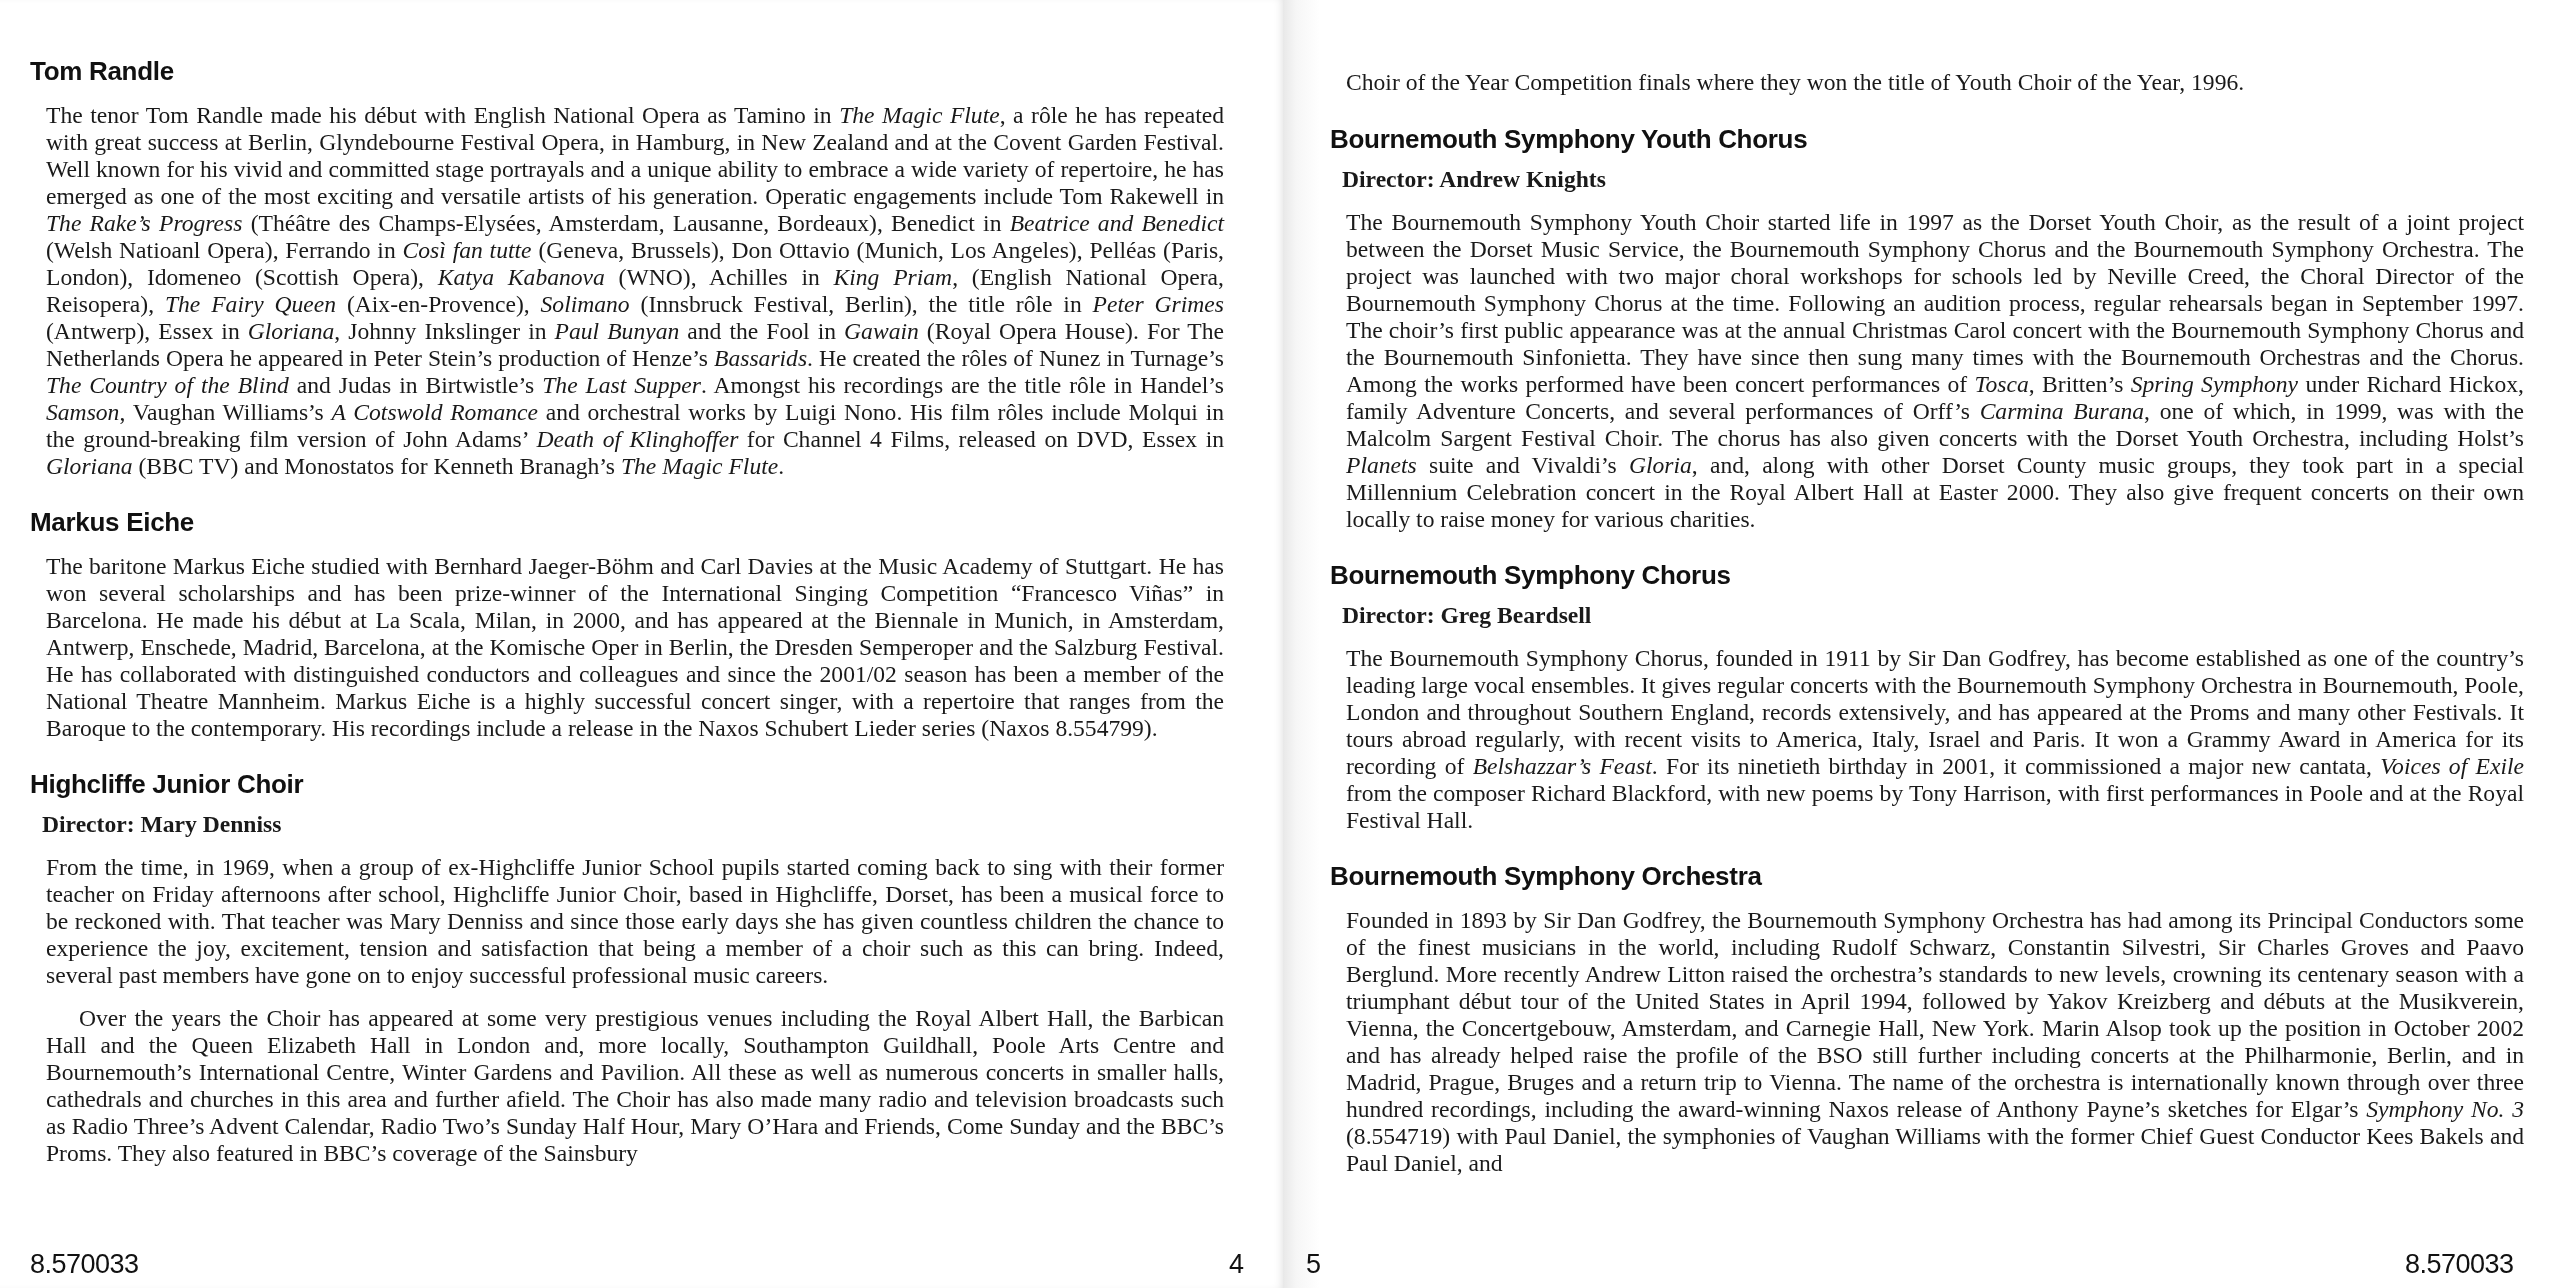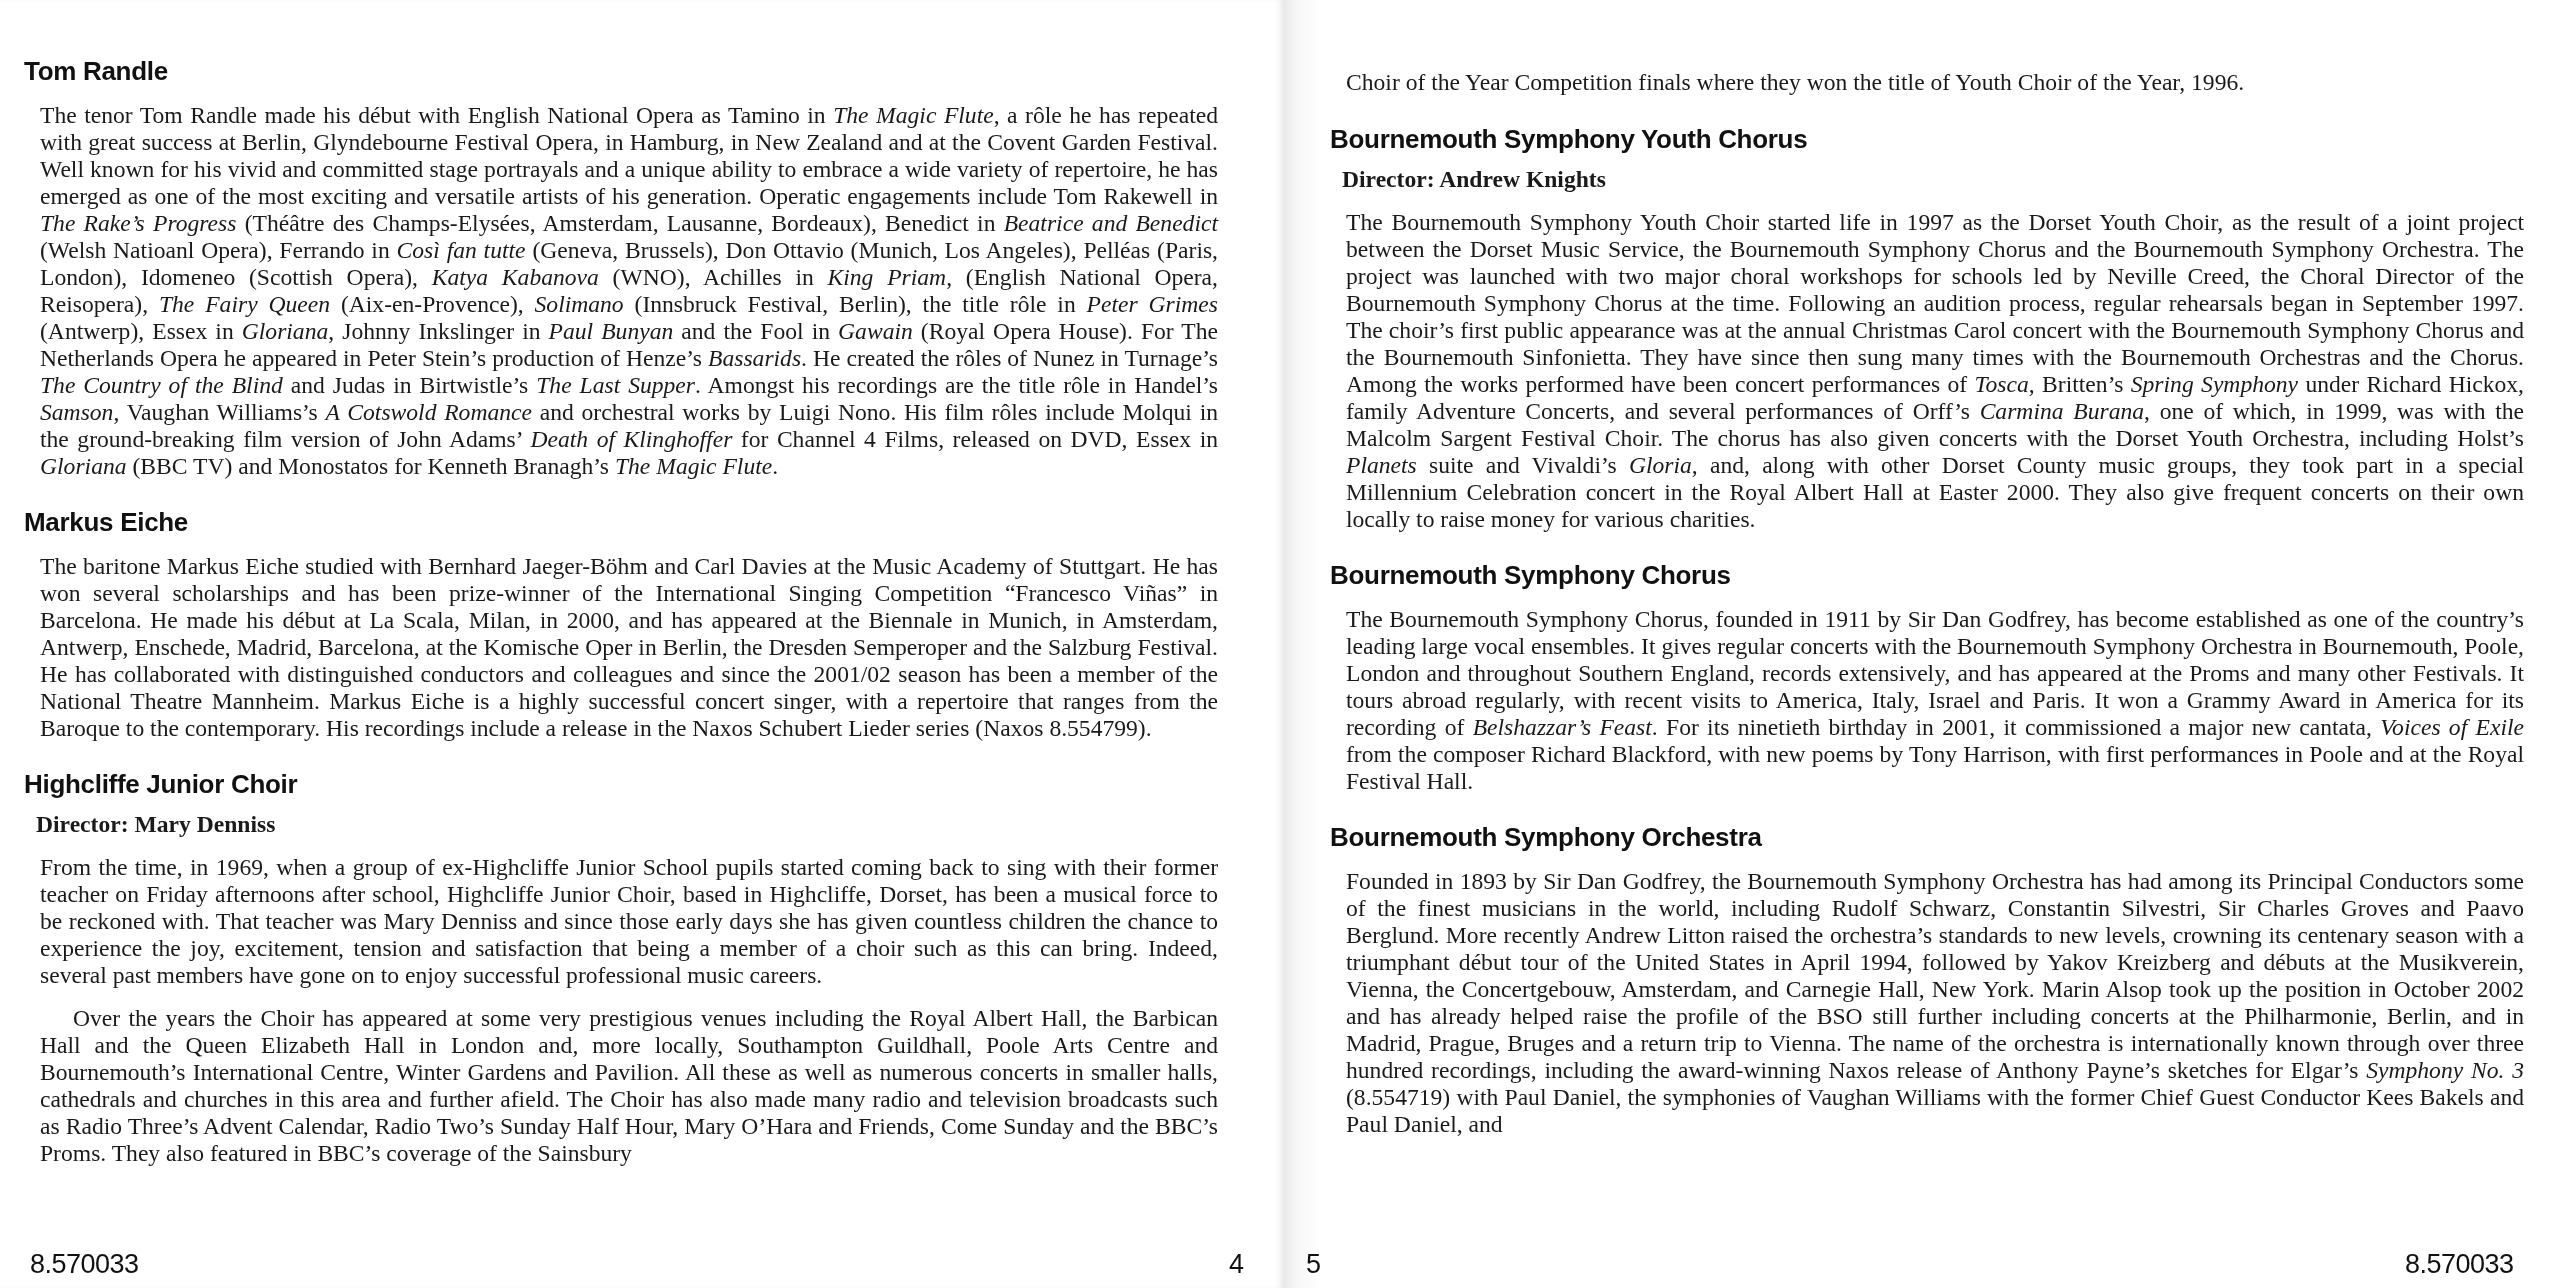--- a/index.html
+++ b/index.html
@@ -2,21 +2,21 @@
 <html style="font-size:14.7px"><head>
 <meta charset="utf-8">
 <style>
   html, body { margin:0; padding:0; }
   body { width:2576px; height:1288px; background:#f2f2f2; position:relative; overflow:hidden; }
   .page { position:absolute; top:0; height:1288px; background:#ffffff; box-sizing:border-box; }
   .page-left { left:0; width:1283px; box-shadow: inset -5.5px 0 9.2px -5.5px rgba(0,0,0,0.15); }
   .page-right { left:1283px; width:1293px; background:linear-gradient(to right,#e8e8e8 0px,#f6f6f6 13px,#ffffff 37px,#ffffff 100%); }
   .topedge { position:absolute; left:0; top:0; width:2576px; height:3.7px; background:#d8d8d8; }
   .col { position:absolute; top:57px; font-family:"Liberation Serif", serif; font-size:23.6px; line-height:27px; color:#1a1a1a; text-align:justify; }
-  .page-left .col { left:24px; width:1210px; }
+  .page-left .col { left:30px; width:1210px; }
   .page-right .col { left:47px; width:1210px; top:53px; }
   h2 { font-family:"Liberation Sans", sans-serif; font-weight:bold; font-size:26px; line-height:29px; margin:0; color:#111; letter-spacing:-0.3px; }
   .director { font-weight:bold; margin:12px; }
   p { margin:16px; }
   p.indent { text-indent:33px; }
   .section { margin-bottom:28px; }
   i { font-style:italic; }
   .footer { position:absolute; top:1249px; font-family:"Liberation Sans", sans-serif; font-weight:normal; font-size:27px; color:#111; letter-spacing:-0.5px; }
 </style>
 </head>
@@ -50,20 +50,21 @@
     <div class="section" style="margin-bottom:29px">
       <p>Choir of the Year Competition finals where they won the title of Youth Choir of the Year, 1996.</p>
     </div>
     <div class="section">
       <h2>Bournemouth Symphony Youth Chorus</h2>
       <p class="director">Director: Andrew Knights</p>
       <p>The Bournemouth Symphony Youth Choir started life in 1997 as the Dorset Youth Choir, as the result of a joint project between the Dorset Music Service, the Bournemouth Symphony Chorus and the Bournemouth Symphony Orchestra. The project was launched with two major choral workshops for schools led by Neville Creed, the Choral Director of the Bournemouth Symphony Chorus at the time. Following an audition process, regular rehearsals began in September 1997. The choir’s first public appearance was at the annual Christmas Carol concert with the Bournemouth Symphony Chorus and the Bournemouth Sinfonietta. They have since then sung many times with the Bournemouth Orchestras and the Chorus. Among the works performed have been concert performances of <i>Tosca</i>, Britten’s <i>Spring Symphony</i> under Richard Hickox, family Adventure Concerts, and several performances of Orff’s <i>Carmina Burana</i>, one of which, in 1999, was with the Malcolm Sargent Festival Choir. The chorus has also given concerts with the Dorset Youth Orchestra, including Holst’s <i>Planets</i> suite and Vivaldi’s <i>Gloria</i>, and, along with other Dorset County music groups, they took part in a special Millennium Celebration concert in the Royal Albert Hall at Easter 2000. They also give frequent concerts on their own locally to raise money for various charities.</p>
     </div>
     <div class="section">
       <h2>Bournemouth Symphony Chorus</h2>
+      <p class="director">Director: Greg Beardsell</p>
       <p>The Bournemouth Symphony Chorus, founded in 1911 by Sir Dan Godfrey, has become established as one of the country’s leading large vocal ensembles. It gives regular concerts with the Bournemouth Symphony Orchestra in Bournemouth, Poole, London and throughout Southern England, records extensively, and has appeared at the Proms and many other Festivals. It tours abroad regularly, with recent visits to America, Italy, Israel and Paris. It won a Grammy Award in America for its recording of <i>Belshazzar’s Feast</i>. For its ninetieth birthday in 2001, it commissioned a major new cantata, <i>Voices of Exile</i> from the composer Richard Blackford, with new poems by Tony Harrison, with first performances in Poole and at the Royal Festival Hall.</p>
     </div>
     <div class="section">
       <h2>Bournemouth Symphony Orchestra</h2>
       <p>Founded in 1893 by Sir Dan Godfrey, the Bournemouth Symphony Orchestra has had among its Principal Conductors some of the finest musicians in the world, including Rudolf Schwarz, Constantin Silvestri, Sir Charles Groves and Paavo Berglund. More recently Andrew Litton raised the orchestra’s standards to new levels, crowning its centenary season with a triumphant début tour of the United States in April 1994, followed by Yakov Kreizberg and débuts at the Musikverein, Vienna, the Concertgebouw, Amsterdam, and Carnegie Hall, New York. Marin Alsop took up the position in October 2002 and has already helped raise the profile of the BSO still further including concerts at the Philharmonie, Berlin, and in Madrid, Prague, Bruges and a return trip to Vienna. The name of the orchestra is internationally known through over three hundred recordings, including the award-winning Naxos release of Anthony Payne’s sketches for Elgar’s <i>Symphony No. 3</i> (8.554719) with Paul Daniel, the symphonies of Vaughan Williams with the former Chief Guest Conductor Kees Bakels and Paul Daniel, and</p>
     </div>
   </div>
   <div class="footer" style="left:23px">5</div>
   <div class="footer" style="left:1122px">8.570033</div>
 </div>

